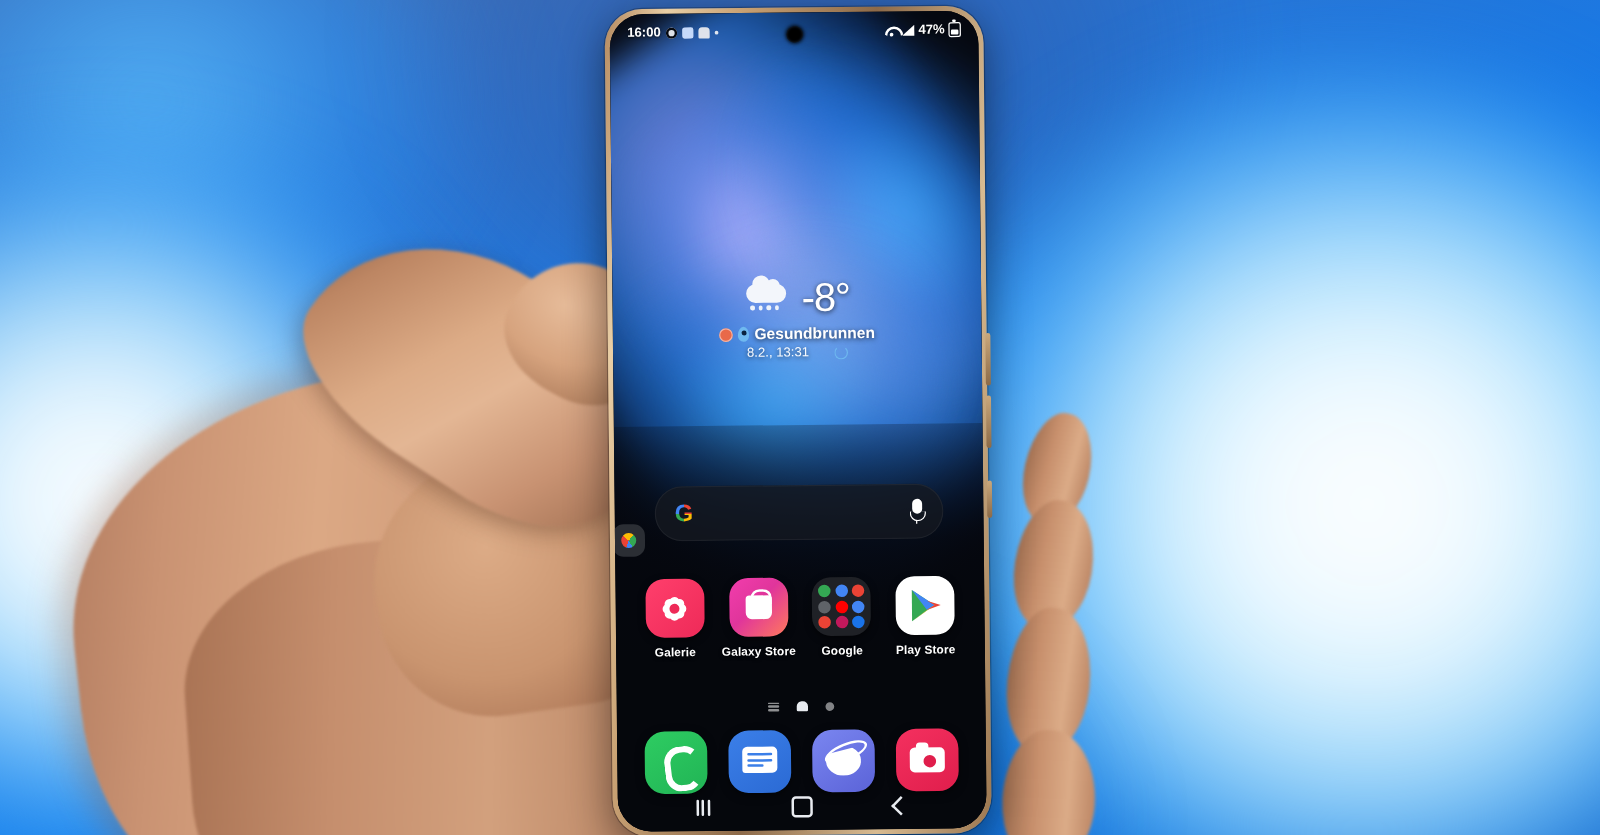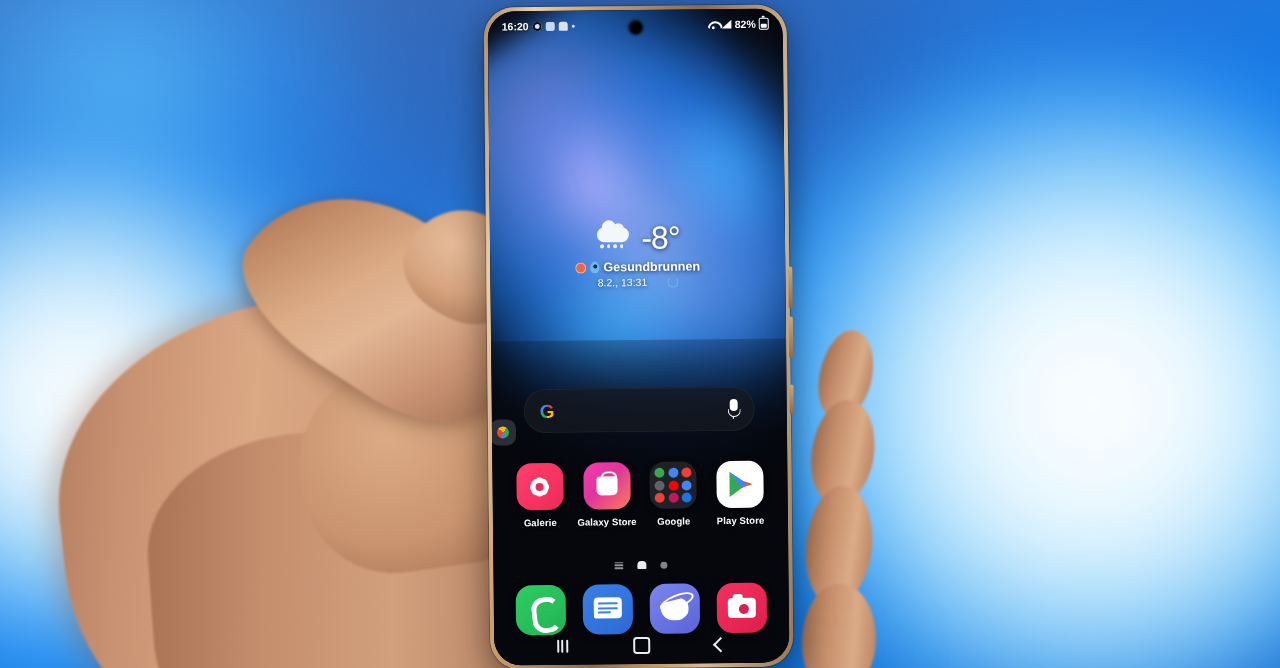--- a/index.html
+++ b/index.html
@@ -372,30 +372,30 @@
     <div class="wall">
       <div class="wall-blob wb1"></div>
       <div class="wall-blob wb2"></div>
       <div class="wall-blob wb3"></div>
       <div class="wall-blob wb4"></div>
       <div class="wall-fade"></div>
     </div>
 
     <div id="statusbar">
       <div class="sb-left">
-        <span>16:20</span>
+        <span>16:00</span>
         <span class="sb-ico ic-gear"></span>
         <span class="sb-ico ic-sq"></span>
         <span class="sb-ico ic-person"></span>
         <span class="ic-dot"></span>
       </div>
       <div class="sb-right">
         <span class="ic-wifi"></span>
         <span class="ic-sig"></span>
-        <span>82%</span>
+        <span>47%</span>
         <span class="ic-batt"></span>
       </div>
     </div>
 
     <div id="punchhole"></div>
 
     <div id="weather">
       <div class="w-main">
         <span class="w-icon">
           <span class="cloud"></span>

